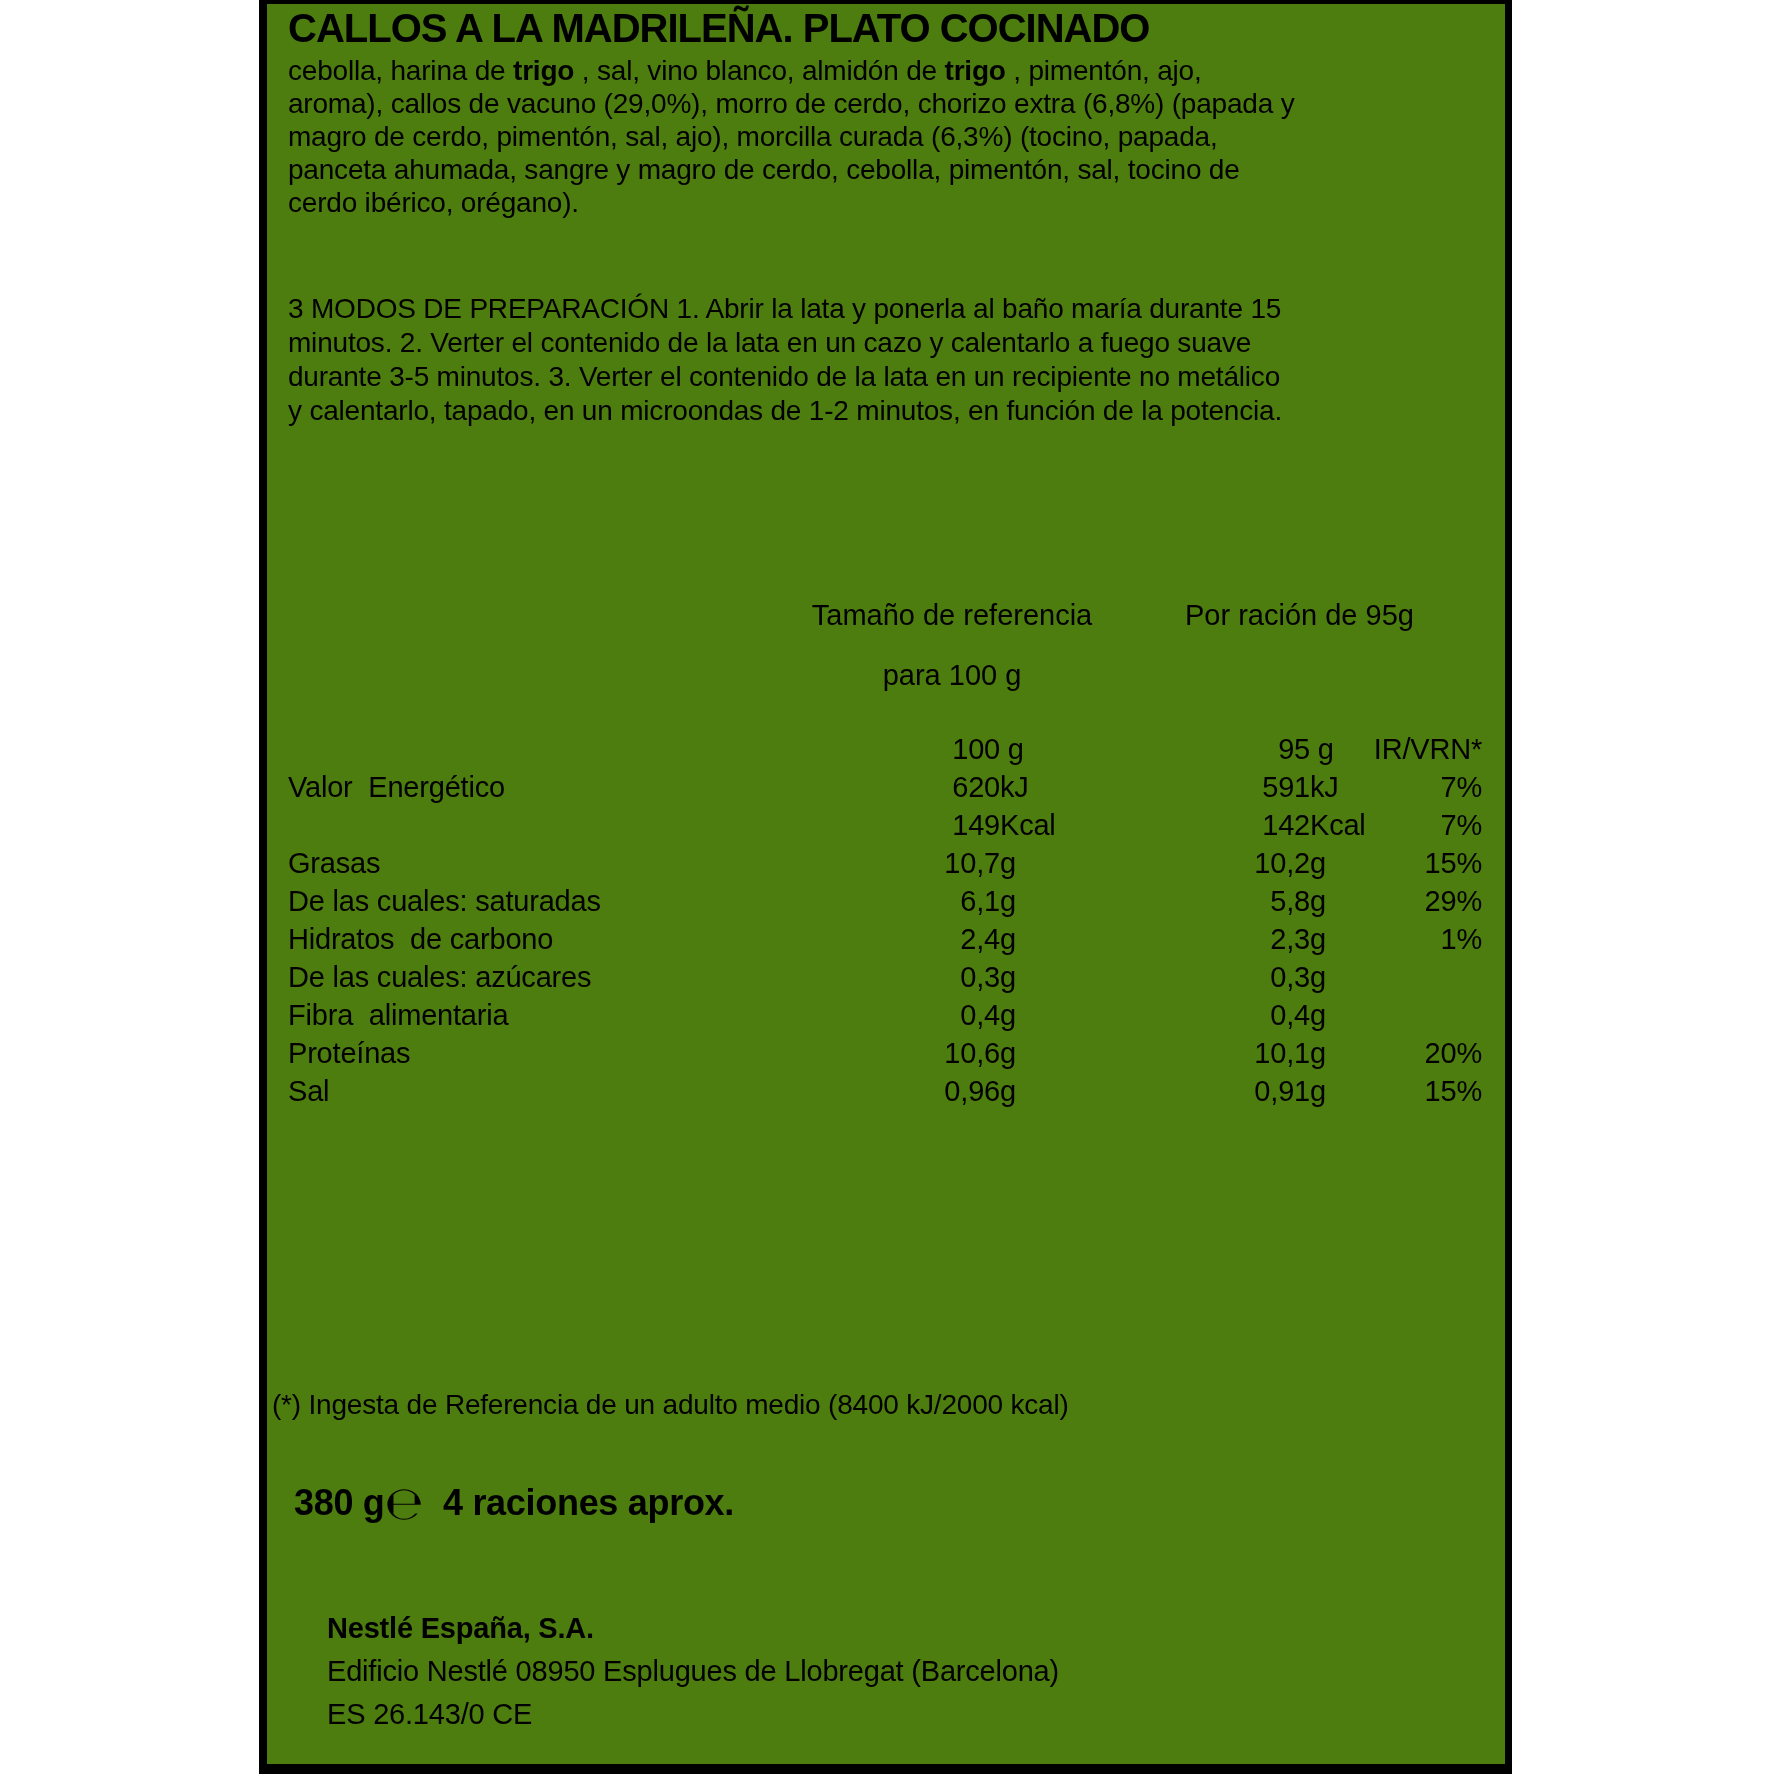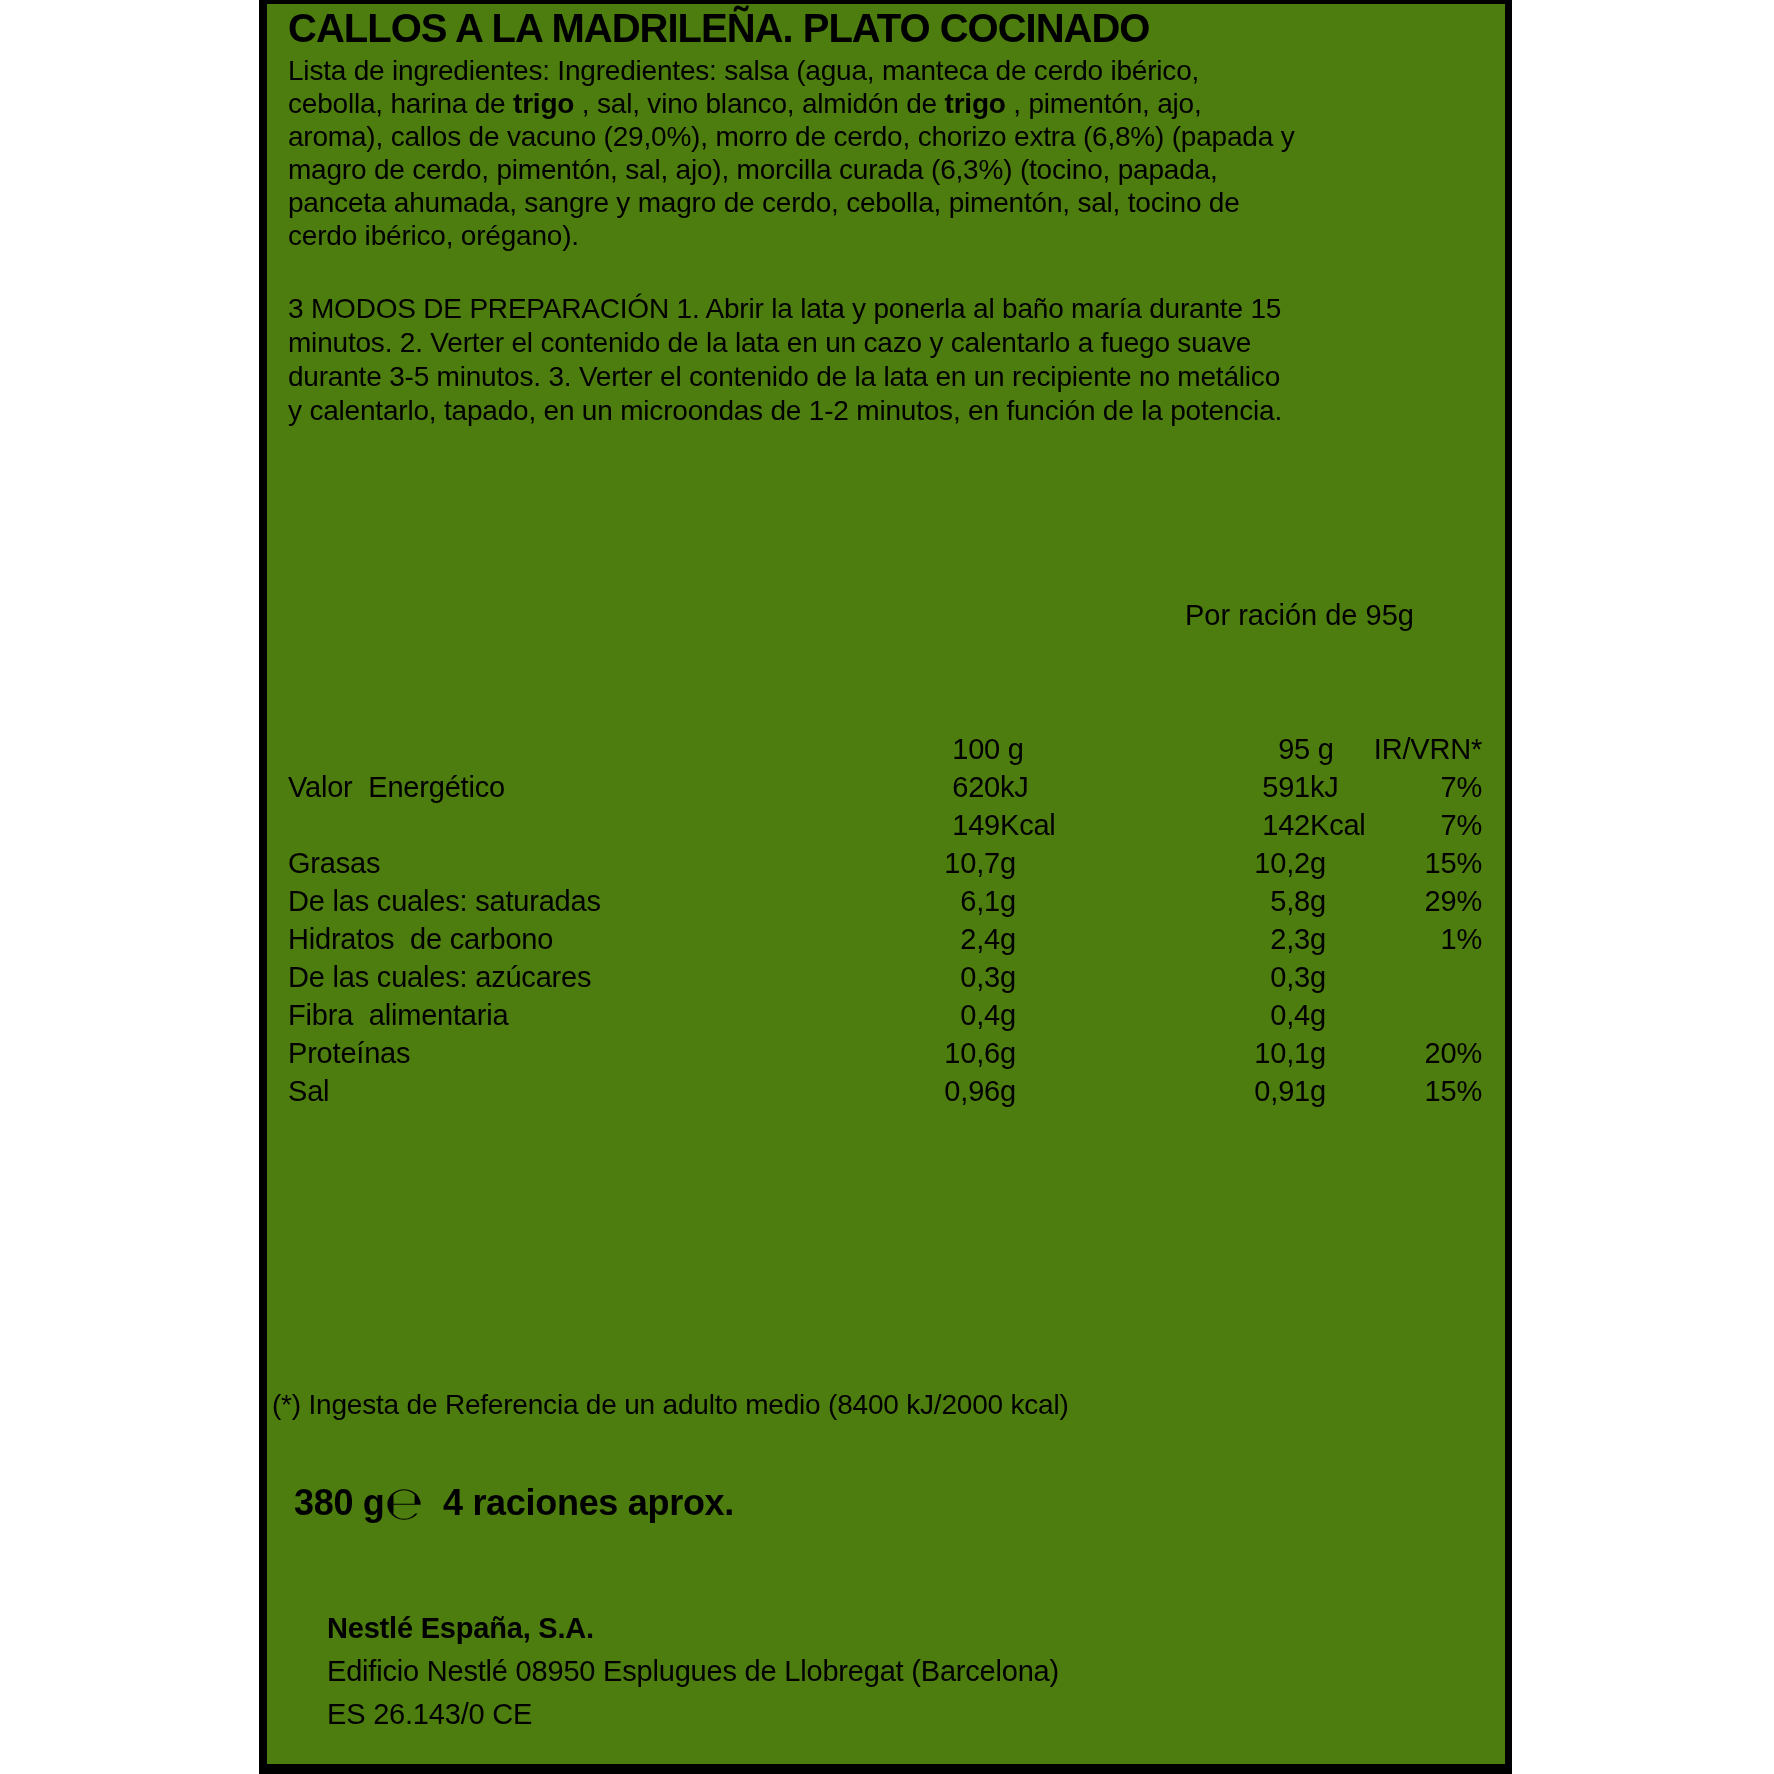--- a/index.html
+++ b/index.html
@@ -57,33 +57,34 @@
 </style>
 </head>
 <body>
 
 <div class="canvas">
   <div class="frame">
 
     <div class="title">CALLOS A LA MADRILEÑA. PLATO COCINADO</div>
 
     <div class="ingredients">
-        <div><span>Lista de ingredientes: Ingredientes: salsa (agua, manteca de cerdo ibérico,</span></div>
         <div><span>cebolla, harina de </span><span class="b">trigo</span><span> , sal, vino blanco, almidón de </span><span class="b">trigo</span><span> , pimentón, ajo,</span></div>
         <div><span>aroma), callos de vacuno (29,0%), morro de cerdo, chorizo extra (6,8%) (papada y</span></div>
         <div><span>magro de cerdo, pimentón, sal, ajo), morcilla curada (6,3%) (tocino, papada,</span></div>
         <div><span>panceta ahumada, sangre y magro de cerdo, cebolla, pimentón, sal, tocino de</span></div>
         <div><span>cerdo ibérico, orégano).</span></div>
       </div>
 
     <div class="prep">3 MODOS DE PREPARACIÓN 1. Abrir la lata y ponerla al baño maría durante 15
 minutos. 2. Verter el contenido de la lata en un cazo y calentarlo a fuego suave
 durante 3-5 minutos. 3. Verter el contenido de la lata en un recipiente no metálico
 y calentarlo, tapado, en un microondas de 1-2 minutos, en función de la potencia.</div>
 
+    <div class="hdr1">Tamaño de referencia
+para 100 g</div>
     <div class="hdr2">Por ración de 95g</div>
 
     <div class="ntable">
       <div class="nrow">
         <span class="cl"></span>
         <span class="n1">100</span>
         <span class="u1"> g</span>
         <span class="n2">95</span>
         <span class="u2"> g</span>
         <span class="cp">IR/VRN*</span>

